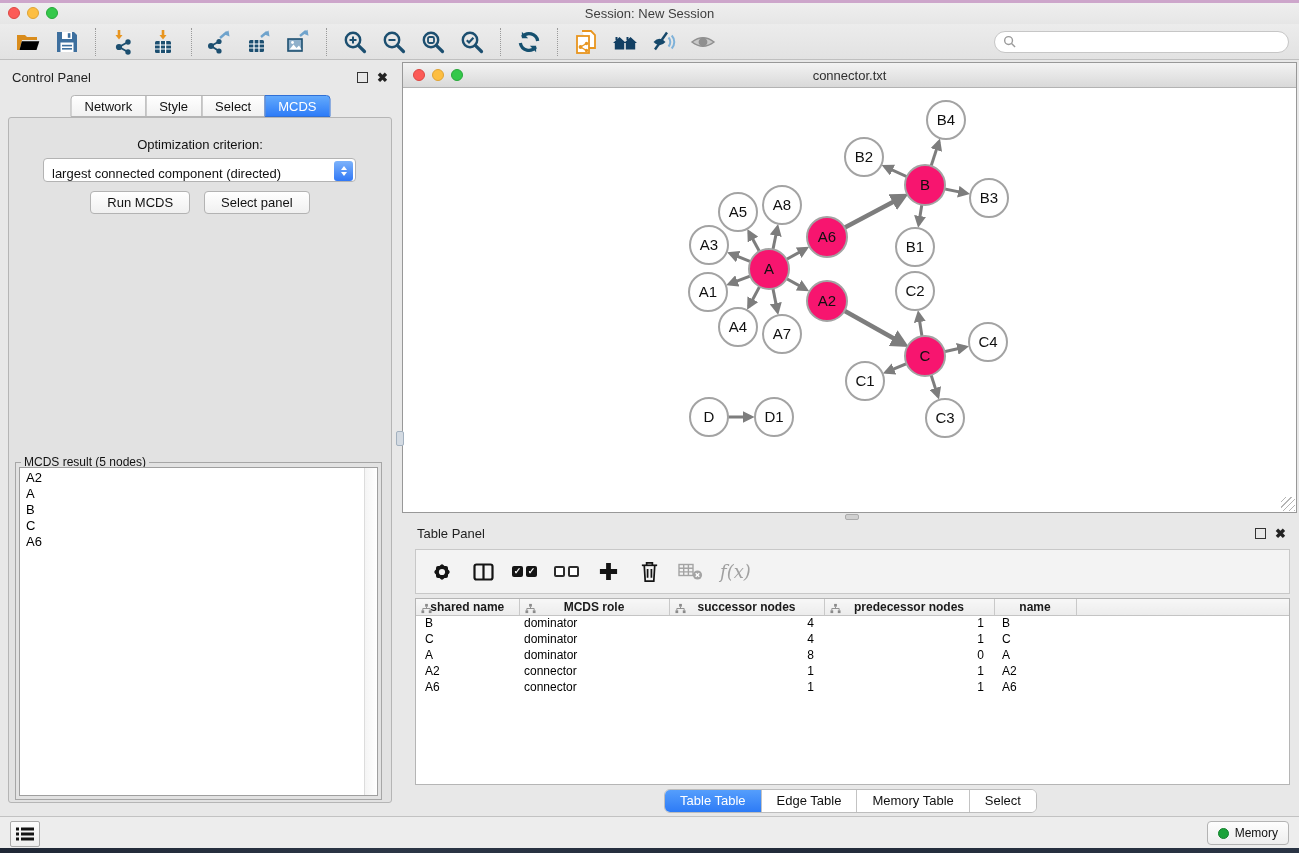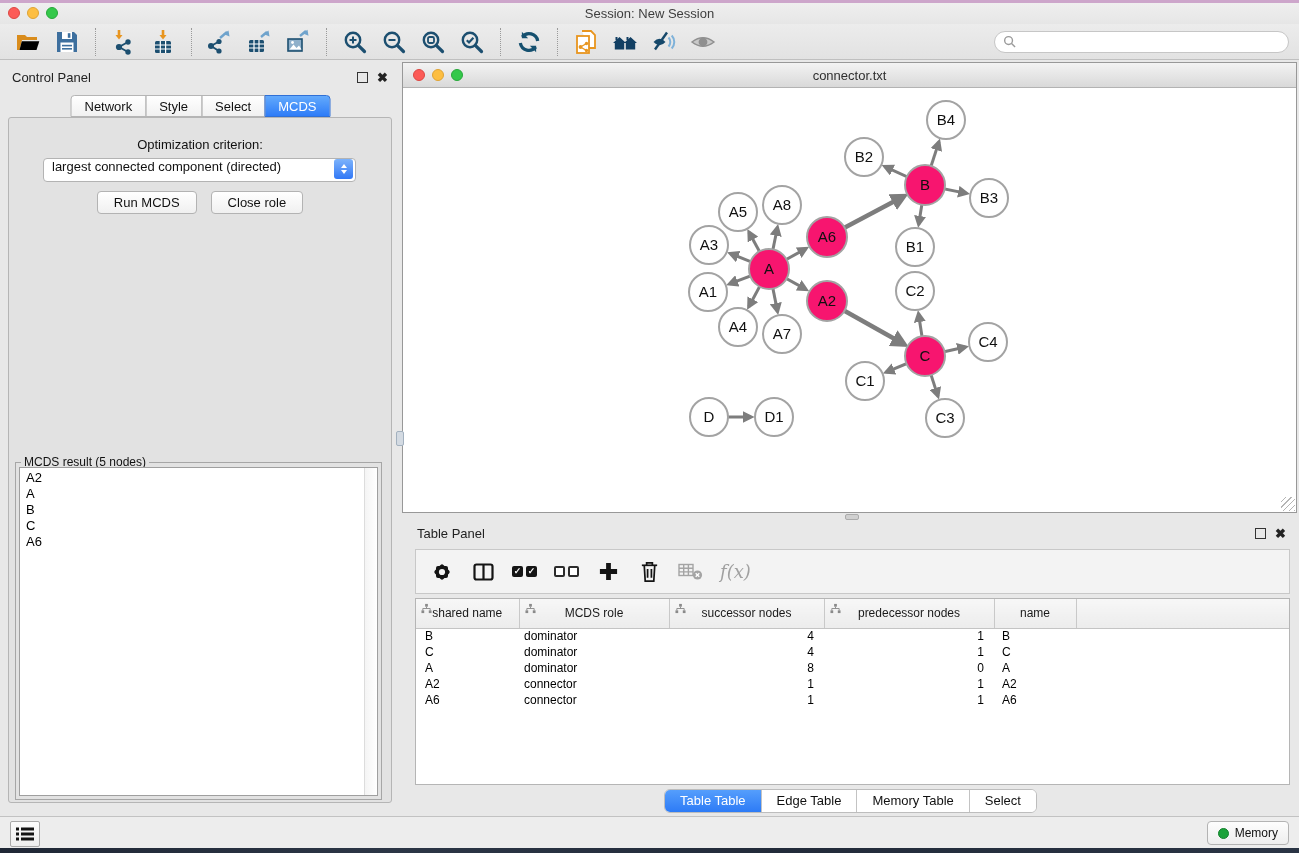--- a/index.html
+++ b/index.html
@@ -34,21 +34,21 @@
   .float-icon { width:11px; height:11px; border:1.5px solid #333; display:inline-block; background:transparent; }
   .close-icon { font-size:13px; font-weight:bold; color:#222; line-height:13px; }
 
   .cp-tabs { position:absolute; left:50%; transform:translateX(-50%); top:35px; display:flex; z-index:3; }
   .cp-tabs .tab { height:22px; line-height:21px; padding:0 13px; font-size:13px; background:linear-gradient(#ffffff,#f1f1f1); border:1px solid #b5b5b5; margin-right:-1px; color:#111; }
   .cp-tabs .tab:first-child { border-radius:4px 0 0 0; }
   .cp-tabs .tab.selected { background:linear-gradient(#63aafc,#2e7cf8); border-color:#3070d6; color:#fff; border-radius:0 4px 0 0; }
 
   .cp-content { position:absolute; left:8px; right:8px; top:57px; bottom:13px; background:#e2e2e2; border:1px solid #b5b5b5; border-radius:3px; z-index:2; }
   .opt-label { position:absolute; top:19px; left:0; right:0; text-align:center; font-size:13px; color:#111; }
-  .combo { position:absolute; left:34px; right:35px; top:40px; height:24px; background:#fff; border:1px solid #b3b3b3; border-radius:4px; display:flex; align-items:flex-start; }
+  .combo { position:absolute; left:34px; right:35px; top:40px; height:24px; background:#fff; border:1px solid #b3b3b3; border-radius:4px; display:flex; align-items:flex-end; }
   .combo-text { flex:1; padding-left:8px; font-size:13px; color:#111; white-space:nowrap; overflow:hidden; }
   .combo-stepper { width:19px; height:20px; margin-right:2px; border-radius:3px; background:linear-gradient(#7db3fb,#3178f6); display:flex; flex-direction:column; align-items:center; justify-content:center; }
   .chev-up { width:0; height:0; border-left:3.5px solid transparent; border-right:3.5px solid transparent; border-bottom:4.5px solid #fff; margin-bottom:2px; }
   .chev-dn { width:0; height:0; border-left:3.5px solid transparent; border-right:3.5px solid transparent; border-top:4.5px solid #fff; }
   .btn-row { position:absolute; top:73px; left:0; right:0; display:flex; justify-content:center; gap:14px; }
   .pbtn { height:23px; padding:0 16px; font-size:13px; color:#111; background:linear-gradient(#ffffff,#f0f0f0); border:1px solid #b3b3b3; border-radius:4px; line-height:21px; }
 
   .fieldset { position:absolute; left:6px; right:9px; top:344px; height:338px; border:1px solid #a6a6a6; }
   .legend { position:absolute; top:-8px; left:5px; background:#e2e2e2; padding:0 3px; font-size:12px; color:#111; }
   .mcds-list { position:absolute; left:3px; right:3px; top:4px; bottom:3px; background:#fff; border:1px solid #9f9f9f; overflow:hidden; }
@@ -78,21 +78,21 @@
   .tp-toolbar { position:absolute; left:13px; right:9px; top:29px; height:45px; background:#f3f3f3; border:1px solid #c8c8c8; display:flex; align-items:center; gap:17px; padding-left:14px; }
   .tpbtn { display:flex; align-items:center; justify-content:center; min-width:24px; height:28px; }
   .cb-pair { display:flex; gap:3px; }
   .cb { width:11px; height:11px; border-radius:2px; }
   .cb.on { background:#151515; color:#fff; font-size:9px; line-height:11px; text-align:center; font-weight:bold; }
   .cb.off { border:2px solid #2c2c2c; background:#fff; }
   .fx-label { font-family:"DejaVu Serif", serif; font-style:italic; font-size:18px; color:#a0a0a0; }
 
   .tp-tablewrap { position:absolute; left:13px; right:9px; top:78px; height:187px; background:#fff; border:1px solid #b5b5b5; overflow:hidden; }
   table.ntable { border-collapse:collapse; table-layout:fixed; width:100%; }
-  .ntable th { height:29px; background:linear-gradient(#f7f7f7,#ececec); border-bottom:1px solid #c4c4c4; border-right:1px solid #c9c9c9; font-weight:normal; font-size:12px; color:#1a1a1a; position:relative; text-align:center; }
+  .ntable th { height:16px; background:linear-gradient(#f7f7f7,#ececec); border-bottom:1px solid #c4c4c4; border-right:1px solid #c9c9c9; font-weight:bold; font-size:12px; color:#1a1a1a; position:relative; text-align:center; }
   .ntable th.filler { border-right:none; }
   .ntable th .hicon { position:absolute; left:5px; top:4px; }
   .ntable td { height:16px; font-size:12px; color:#000; white-space:nowrap; overflow:hidden; }
   .ntable td.c0 { padding-left:9px; }
   .ntable td.c1 { padding-left:5px; }
   .ntable td.c2 { text-align:right; padding-right:10px; }
   .ntable td.c3 { text-align:right; padding-right:10px; }
   .ntable td.c4 { padding-left:8px; }
 
   .tp-tabs { position:absolute; left:0; right:0; top:269px; display:flex; justify-content:center; }
@@ -298,21 +298,21 @@
       <div class="opt-label">Optimization criterion:</div>
       <div class="combo">
         <div class="combo-text">largest connected component (directed)</div>
         <div class="combo-stepper">
             <span class="chev-up"></span>
             <span class="chev-dn"></span>
           </div>
       </div>
       <div class="btn-row">
         <button class="pbtn">Run MCDS</button>
-        <button class="pbtn">Close role</button>
+        <button class="pbtn">Select panel</button>
       </div>
       <div class="fieldset">
         <span class="legend">MCDS result (5 nodes)</span>
         <div class="mcds-list" id="mcds-list">
             <div class="list-item">A2</div>
             <div class="list-item">A</div>
             <div class="list-item">B</div>
             <div class="list-item">C</div>
             <div class="list-item">A6</div>
             <div class="mcds-scroll"></div>

